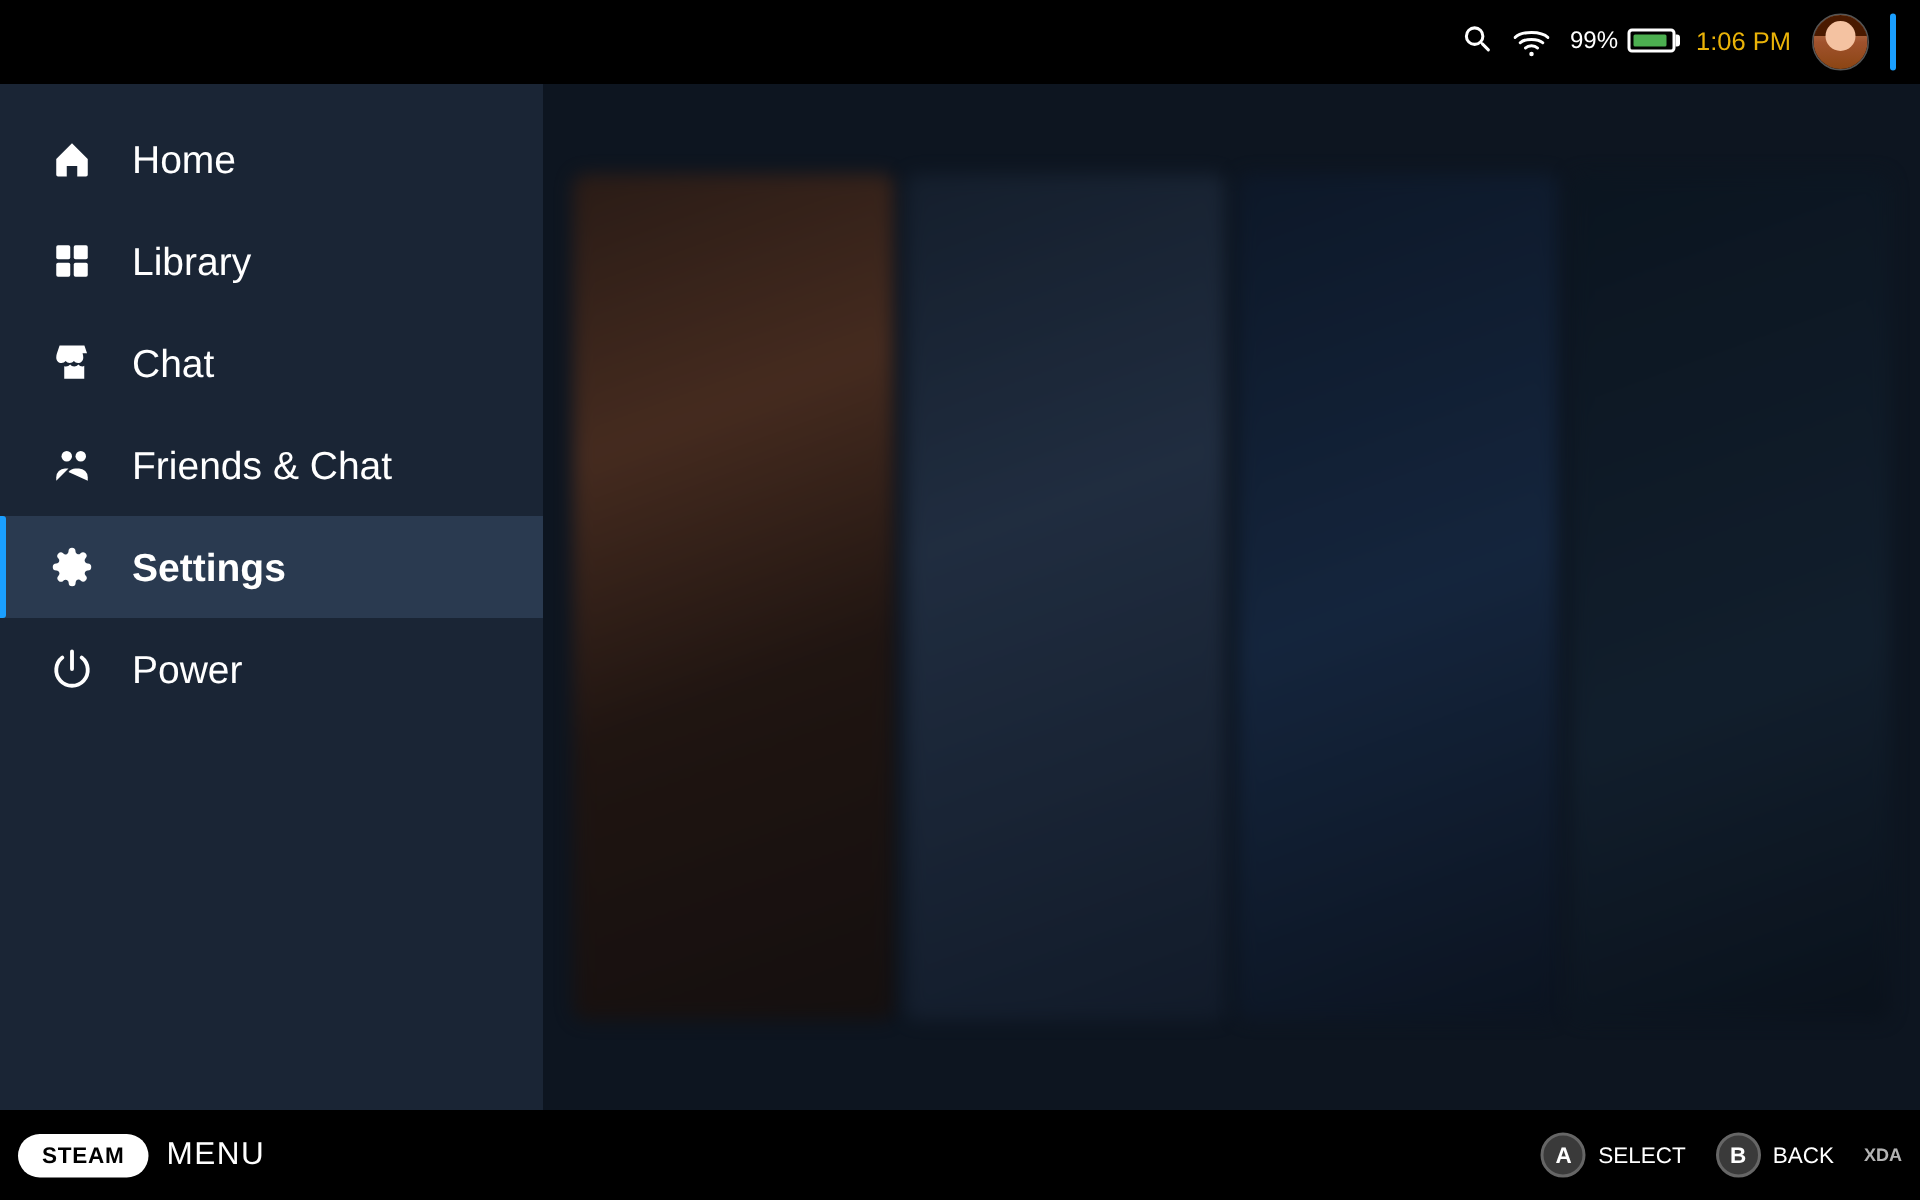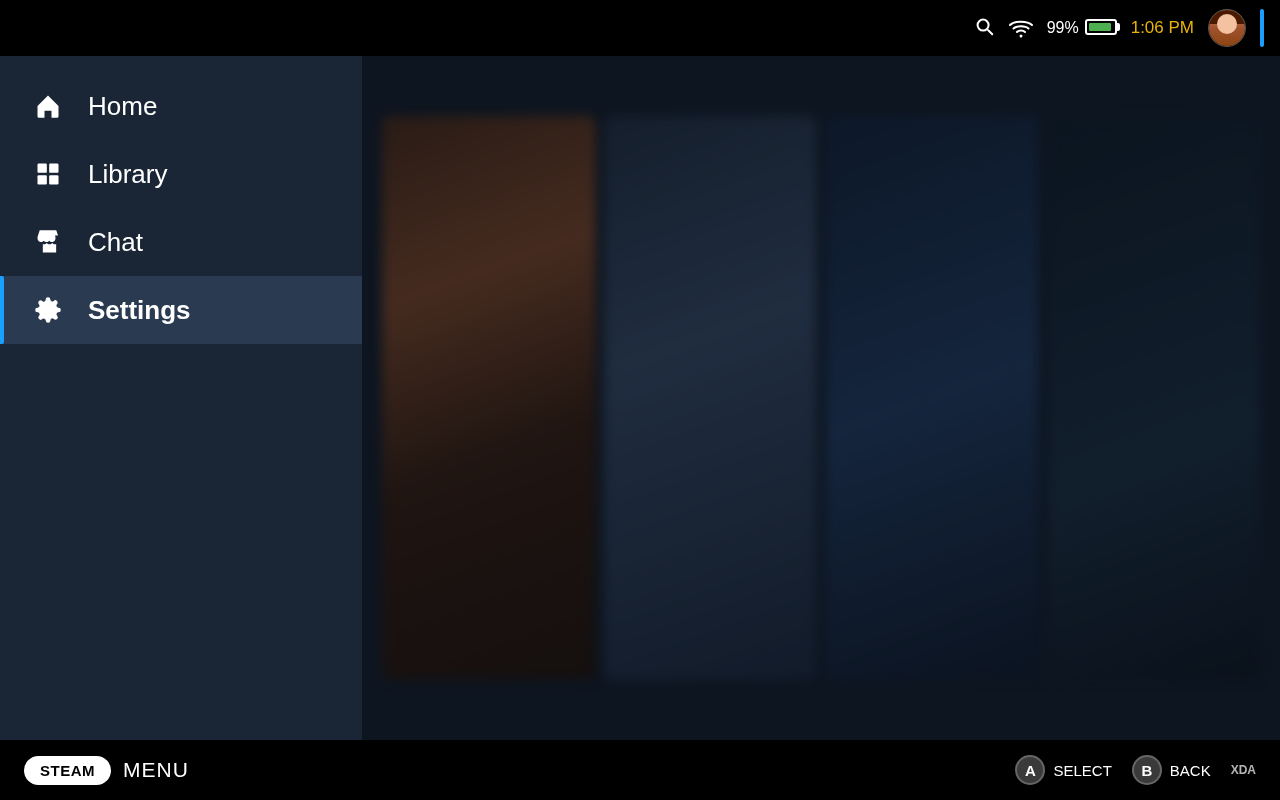--- a/index.html
+++ b/index.html
@@ -242,21 +242,21 @@
     .bottom-bar {
       position: absolute;
       bottom: 0;
       left: 0;
       right: 0;
       height: 60px;
       background: #000;
       display: flex;
       align-items: center;
       justify-content: space-between;
-      padding: 0 24px;
+      padding: 0 12px;
       z-index: 100;
       margin-top: 36px;
     }
 
     .steam-button {
       background: #fff;
       color: #000;
       border: none;
       border-radius: 20px;
       padding: 6px 16px;
@@ -389,33 +389,52 @@
 
   <div class="nav-item">
     <div class="nav-icon">
       <svg class="icon-svg" viewBox="0 0 24 24">
         <path d="M20.59 6.41l-1.5-4.41H4.91L3.41 6.41C3.15 7.16 3 7.96 3 8.79c0 1.78 1.34 3.21 3 3.21.95 0 1.79-.44 2.36-1.13.57.69 1.41 1.13 2.36 1.13s1.79-.44 2.36-1.13c.57.69 1.41 1.13 2.36 1.13 1.66 0 3-1.43 3-3.21 0-.83-.15-1.63-.41-2.38zM5 21h14v-7.37A4.37 4.37 0 0 1 18 14c-.95 0-1.79-.44-2.36-1.13-.57.69-1.41 1.13-2.36 1.13s-1.79-.44-2.36-1.13c-.57.69-1.41 1.13-2.36 1.13a4.37 4.37 0 0 1-1-.12V21z"></path>
       </svg>
     </div>
     <span class="nav-label">Chat</span>
   </div>
 
+  <div class="nav-item">
+    <div class="nav-icon">
+      <svg class="icon-svg" viewBox="0 0 24 24">
+        <circle cx="9" cy="7" r="3"></circle>
+        <path d="M3 21v-2a5 5 0 0 1 5-5h2"></path>
+        <circle cx="17" cy="7" r="3"></circle>
+        <path d="M21 21v-2a5 5 0 0 0-5-5h-2a5 5 0 0 0-4 2"></path>
+      </svg>
+    </div>
+    <span class="nav-label">Friends &amp; Chat</span>
+  </div>
 
 
 
   <div class="nav-item active">
     <div class="nav-icon">
       <svg class="icon-svg" viewBox="0 0 24 24">
         <path d="M12 15a3 3 0 1 0 0-6 3 3 0 0 0 0 6z"></path>
         <path d="M19.4 15a1.65 1.65 0 0 0 .33 1.82l.06.06a2 2 0 0 1-2.83 2.83l-.06-.06a1.65 1.65 0 0 0-1.82-.33 1.65 1.65 0 0 0-1 1.51V21a2 2 0 0 1-4 0v-.09A1.65 1.65 0 0 0 9 19.4a1.65 1.65 0 0 0-1.82.33l-.06.06a2 2 0 0 1-2.83-2.83l.06-.06A1.65 1.65 0 0 0 4.68 15a1.65 1.65 0 0 0-1.51-1H3a2 2 0 0 1 0-4h.09A1.65 1.65 0 0 0 4.6 9a1.65 1.65 0 0 0-.33-1.82l-.06-.06a2 2 0 0 1 2.83-2.83l.06.06A1.65 1.65 0 0 0 9 4.68a1.65 1.65 0 0 0 1-1.51V3a2 2 0 0 1 4 0v.09a1.65 1.65 0 0 0 1 1.51 1.65 1.65 0 0 0 1.82-.33l.06-.06a2 2 0 0 1 2.83 2.83l-.06.06A1.65 1.65 0 0 0 19.4 9a1.65 1.65 0 0 0 1.51 1H21a2 2 0 0 1 0 4h-.09a1.65 1.65 0 0 0-1.51 1z"></path>
       </svg>
     </div>
     <span class="nav-label">Settings</span>
   </div>
 
+  <div class="nav-item">
+    <div class="nav-icon">
+      <svg class="icon-svg" viewBox="0 0 24 24">
+        <path d="M12 2v10M6.48 5.48A9 9 0 1 0 17.52 5.48" stroke="white" stroke-width="2.2" fill="none" stroke-linecap="round"></path>
+      </svg>
+    </div>
+    <span class="nav-label">Power</span>
+  </div>
 </div>
 
 <div class="main-content">
   <div class="content-bg">
     <div class="bg-thumbnails">
       <div class="thumb thumb-1"></div>
       <div class="thumb thumb-2"></div>
       <div class="thumb thumb-3"></div>
       <div class="thumb thumb-4"></div>
     </div>

